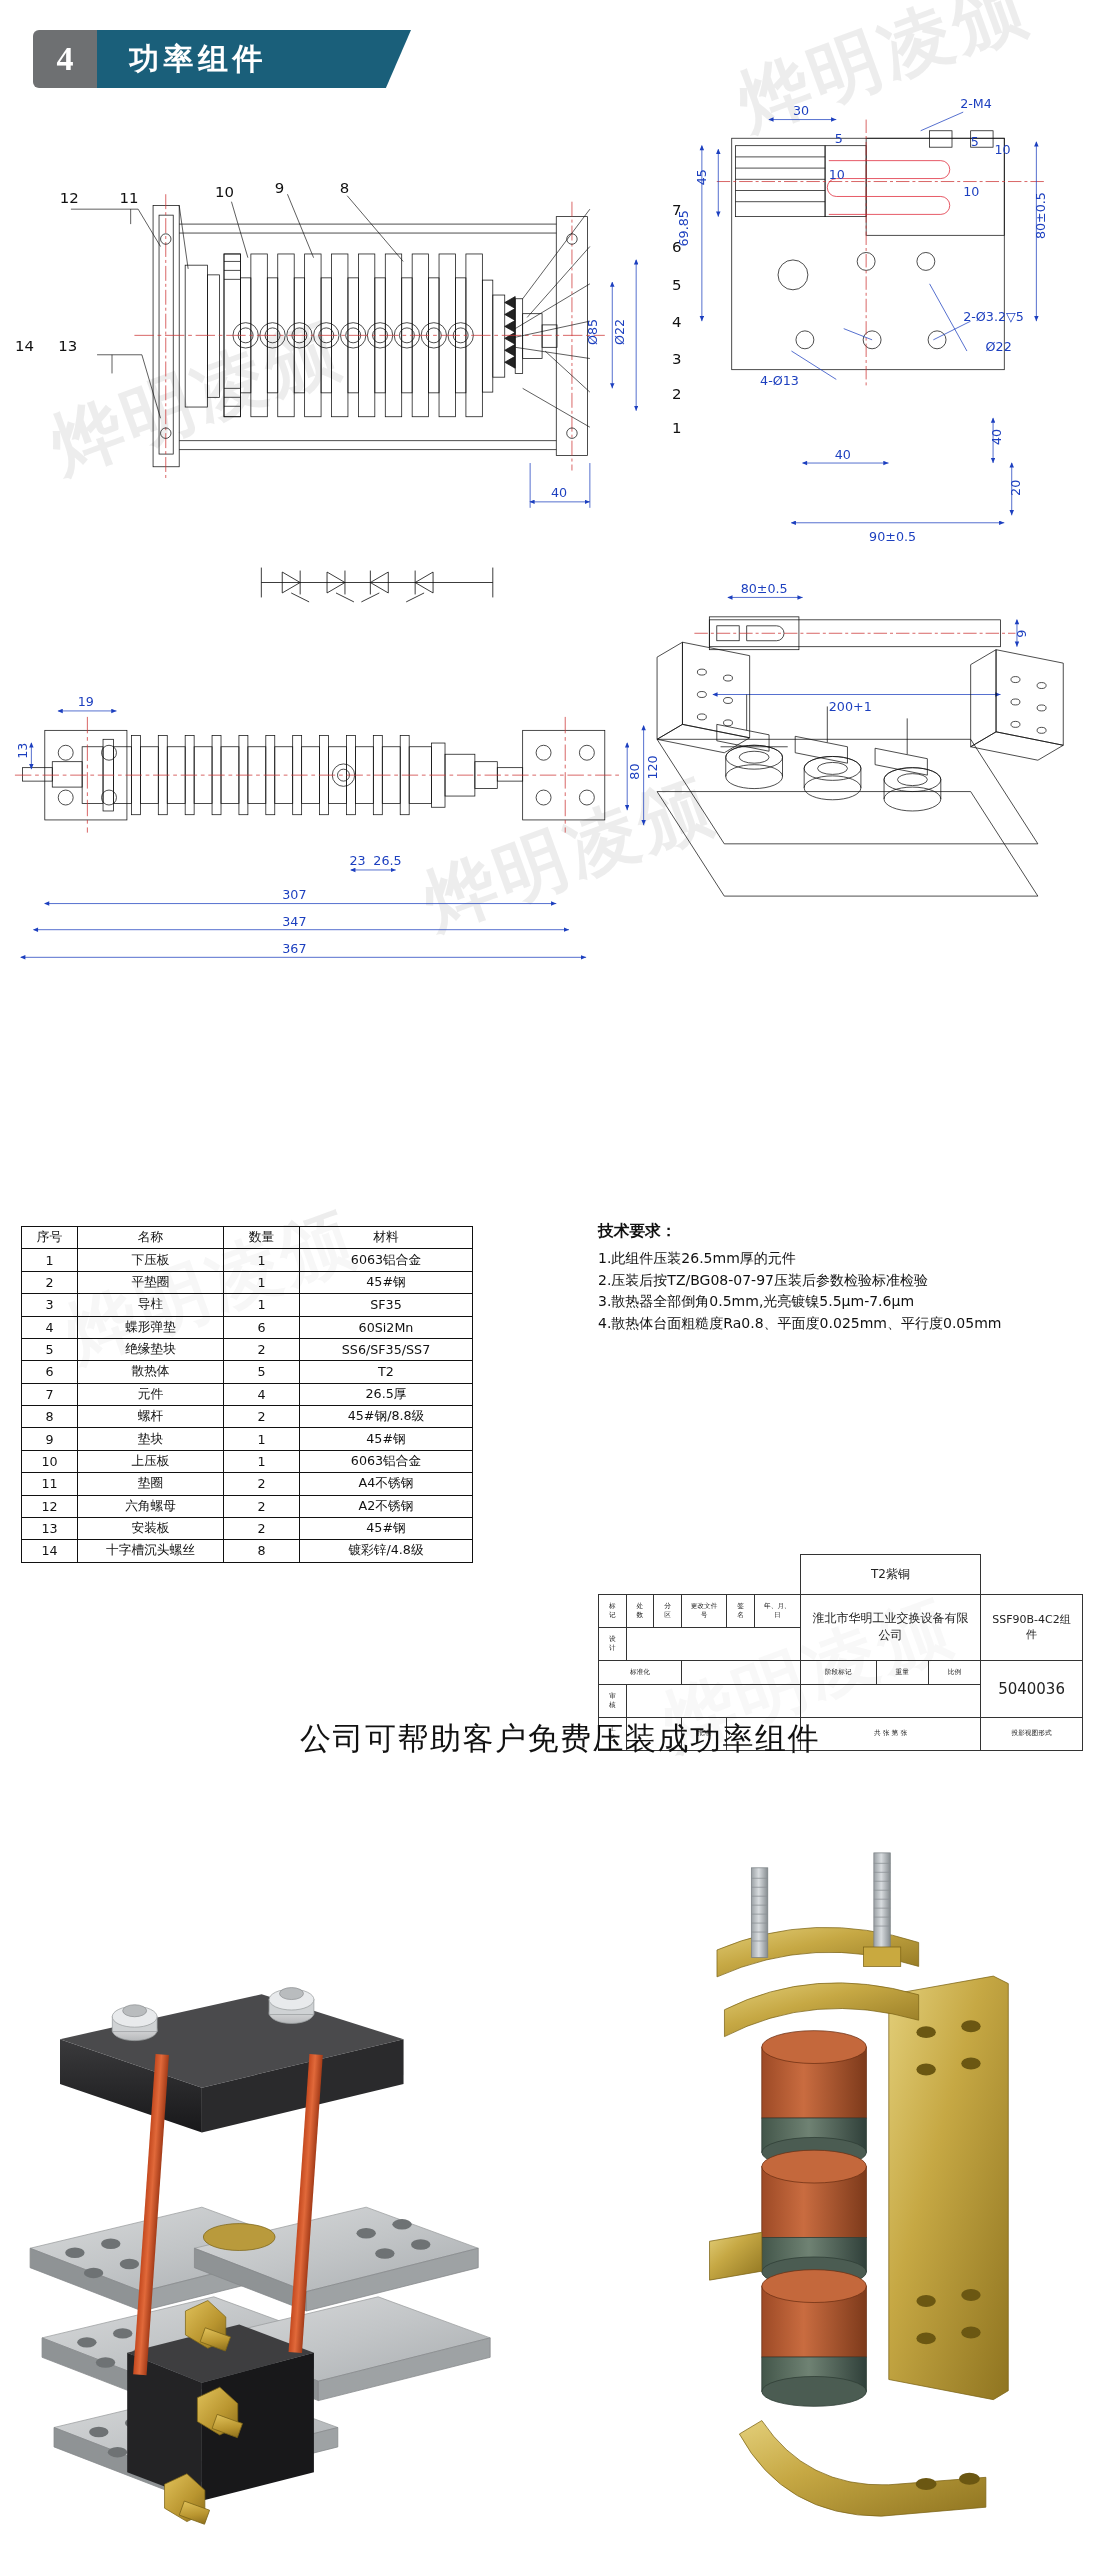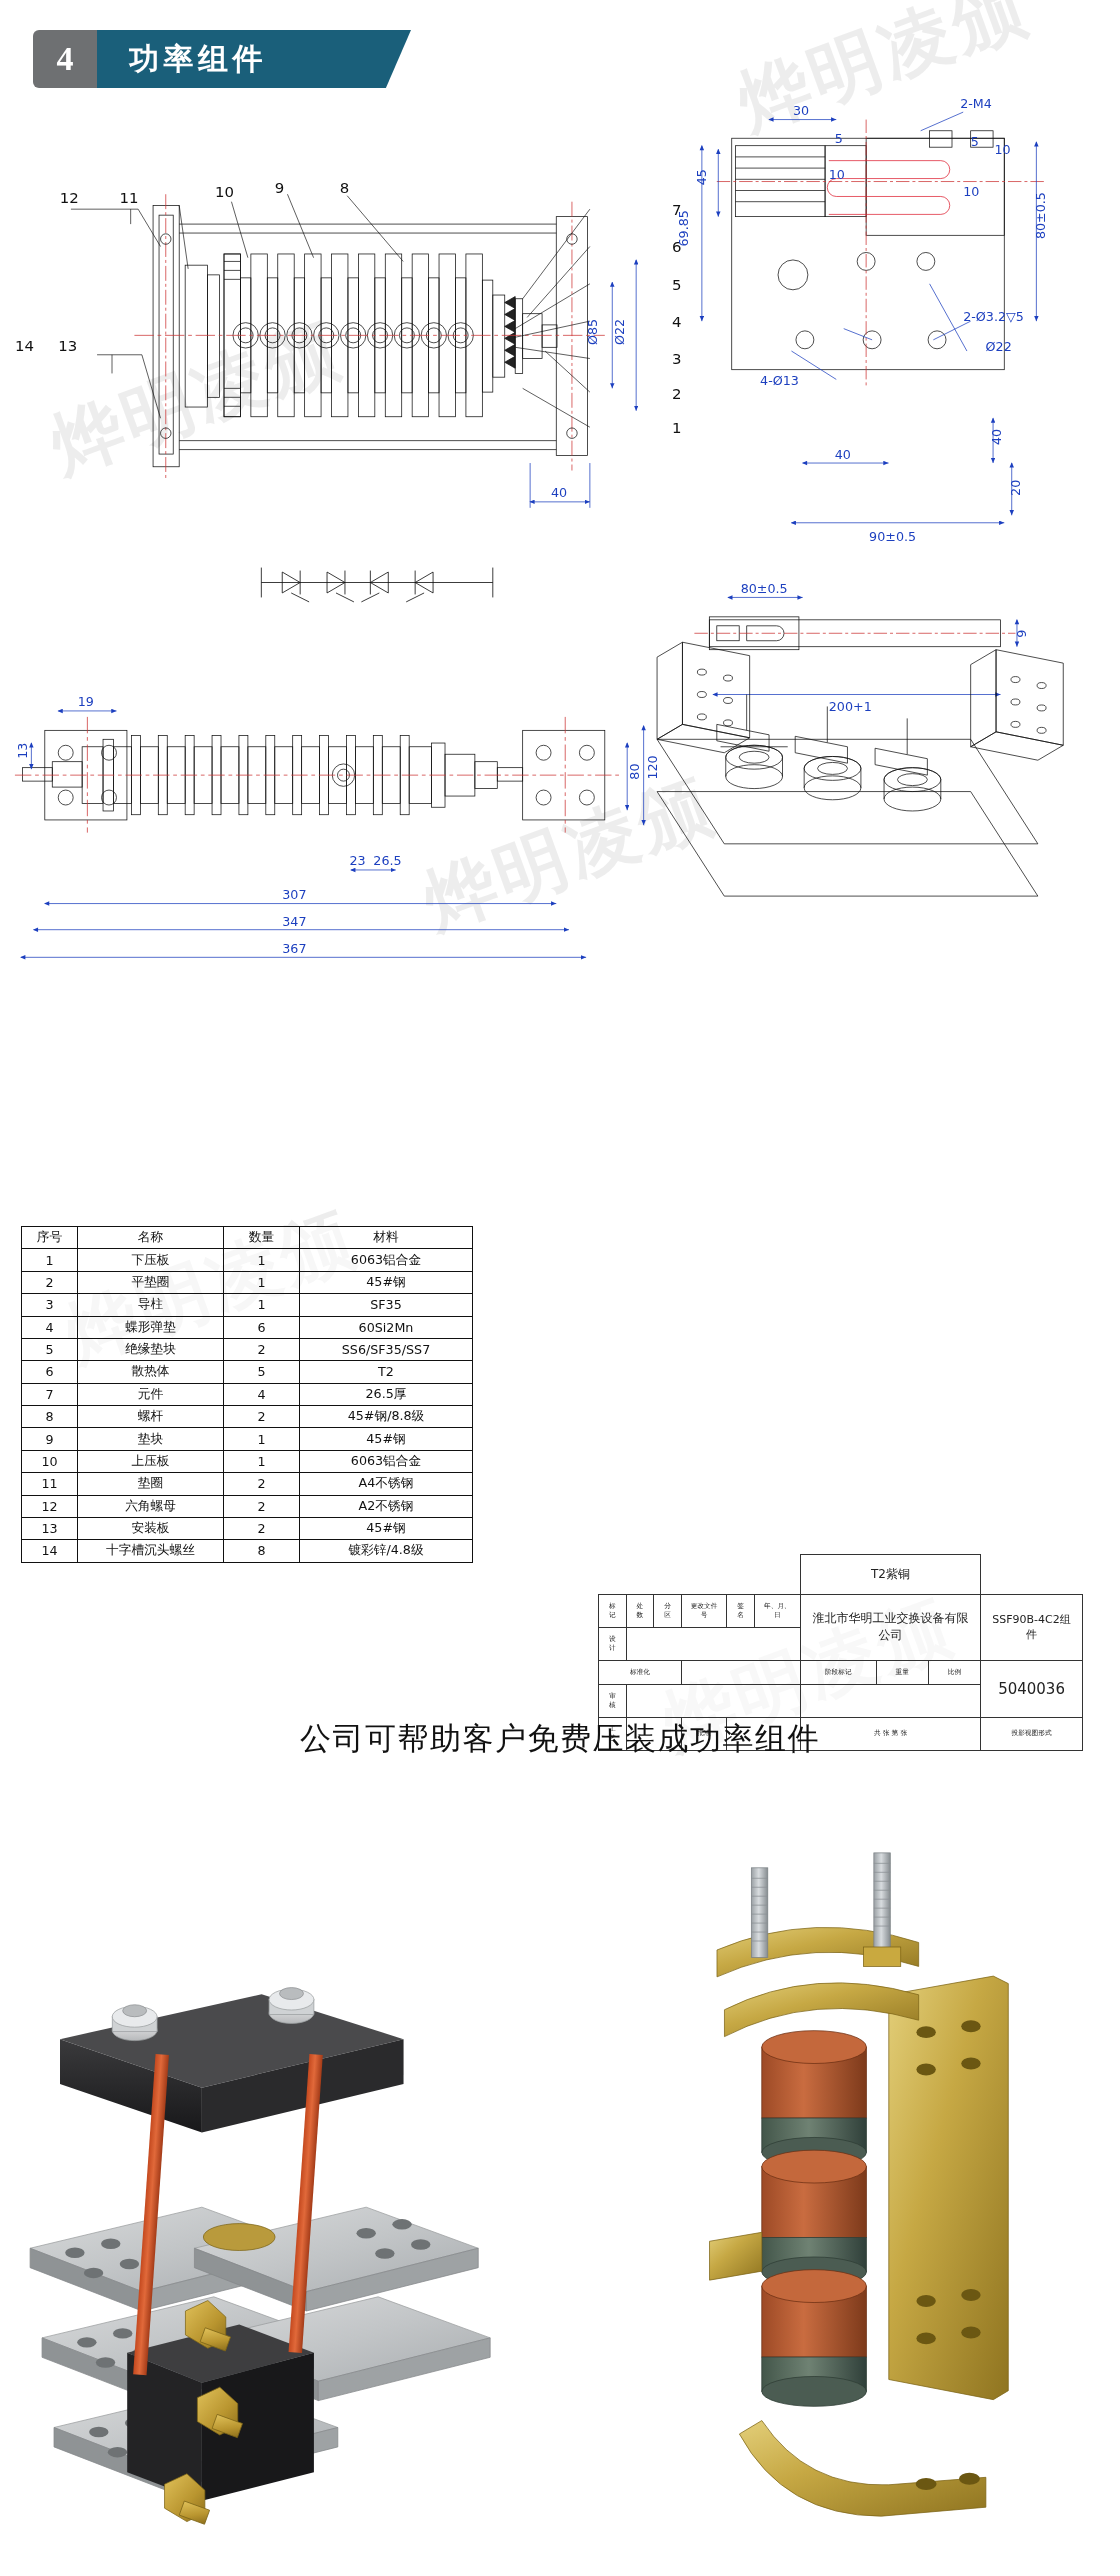--- a/index.html
+++ b/index.html
@@ -698,20 +698,27 @@
         </tr>
       <tr>
           <td>14</td>
           <td>十字槽沉头螺丝</td>
           <td>8</td>
           <td>镀彩锌/4.8级</td>
         </tr>
     </tbody>
   </table>
 
+  <div class="notes">
+    <h4>技术要求：</h4>
+    <p>1.此组件压装26.5mm厚的元件</p>
+    <p>2.压装后按TZ/BG08-07-97压装后参数检验标准检验</p>
+    <p>3.散热器全部倒角0.5mm,光亮镀镍5.5μm-7.6μm</p>
+    <p>4.散热体台面粗糙度Ra0.8、平面度0.025mm、平行度0.05mm</p>
+  </div>
 
   <div class="titleblock">
     <table>
       <tbody>
           <tr>
         <td colspan="6" style="height:25.4px; border:none;"></td>
         <td colspan="3" class="tb-main">T2紫铜</td>
         <td colspan="3" style="border:none;"></td>
       </tr>
       <tr>

